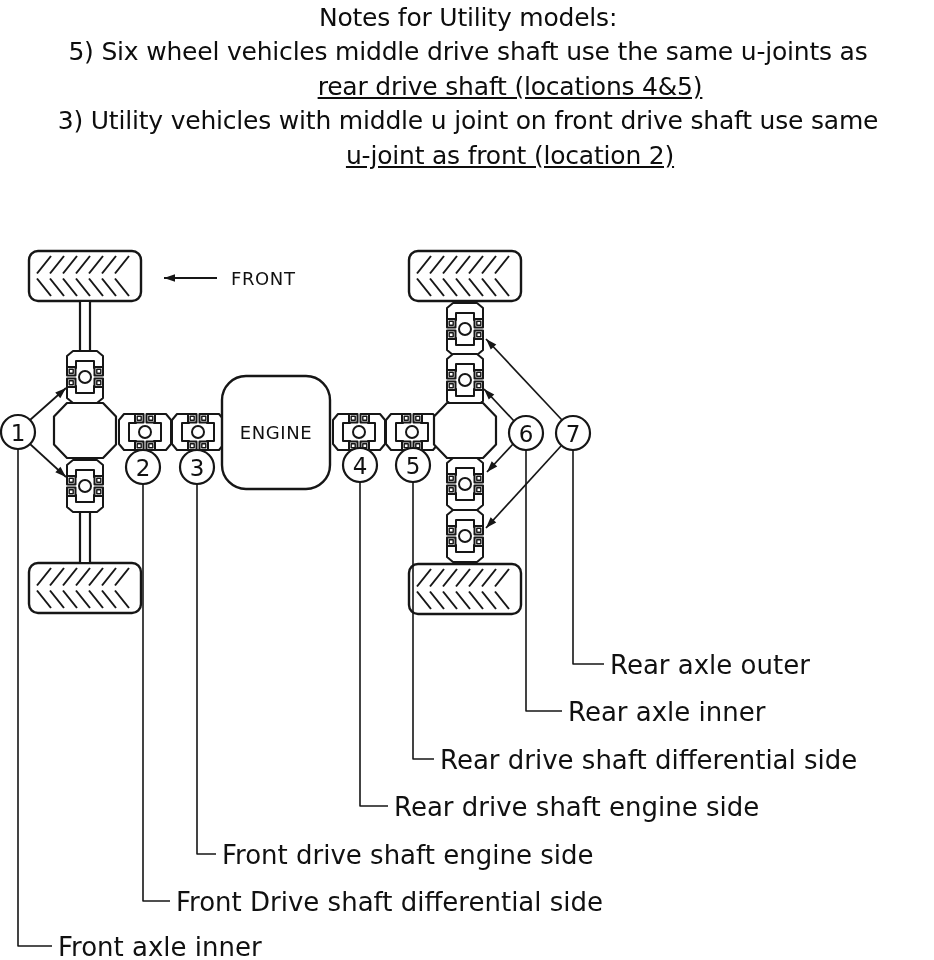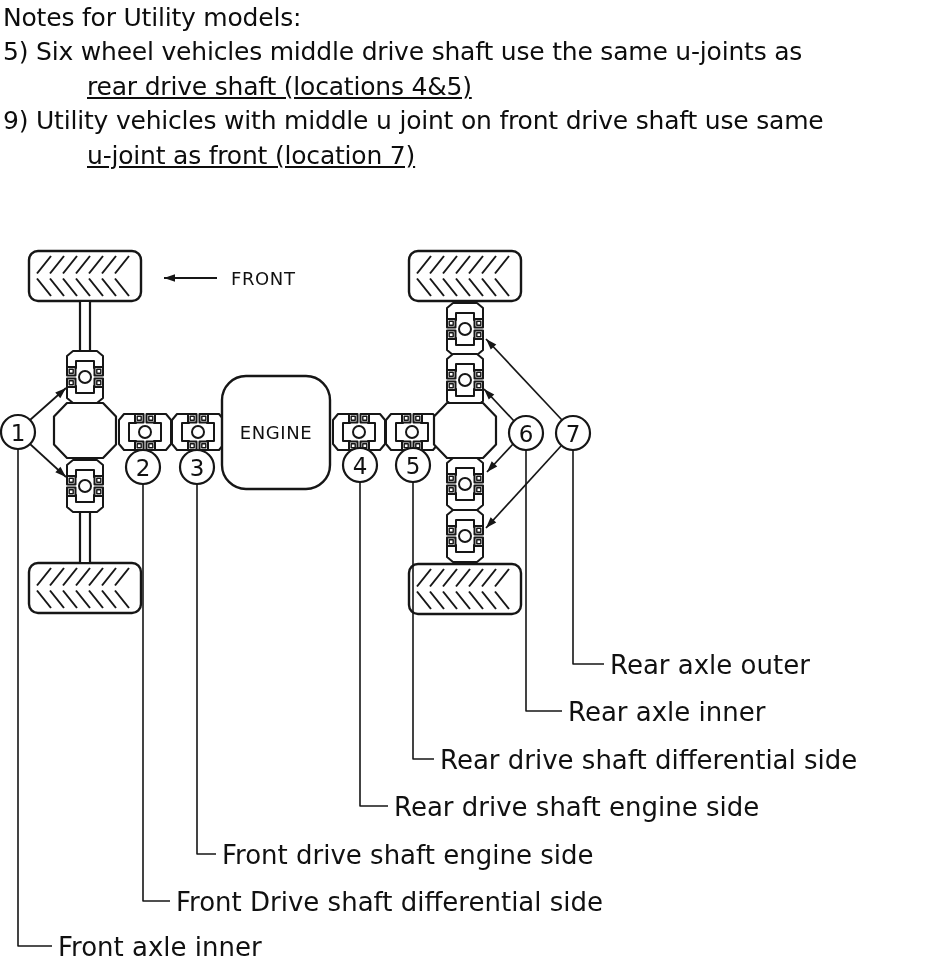--- a/index.html
+++ b/index.html
@@ -3,20 +3,21 @@
 <meta charset="utf-8">
 <style>
   html, body { margin: 0; padding: 0; background: #ffffff; }
   .page {
     position: relative;
     width: 934px;
     height: 960px;
     background: #ffffff;
     overflow: hidden;
     font-family: "DejaVu Sans", sans-serif;
+    text-align: center;
   }
   .notes {
     position: absolute;
     left: 3px;
     top: 1px;
     width: 930px;
     font-size: 25px;
     line-height: 34.4px;
     color: #0d0d0d;
     letter-spacing: -0.2px;
@@ -40,22 +41,22 @@
 </style>
 </head>
 <body>
 
 <div class="page">
 
   <div class="notes">
     <div>Notes for Utility models:</div>
     <div>5) Six wheel vehicles middle drive shaft use the same u-joints as</div>
     <div class="indent">rear drive shaft (locations 4&amp;5)</div>
-    <div>9) Utility vehicles with middle u joint on front drive shaft use same</div>
-    <div class="indent">u-joint as front (location 7)</div>
+    <div>3) Utility vehicles with middle u joint on front drive shaft use same</div>
+    <div class="indent">u-joint as front (location 2)</div>
   </div>
 
   <svg class="diagram" viewBox="0 232 934 728" fill="none" stroke="#161616" stroke-width="2.2" stroke-linejoin="round">
     <defs>
 
       <g id="wheel">
         <rect x="1" y="1" width="112" height="50" rx="9" fill="#ffffff" stroke-width="2.4"></rect>
         <g stroke-width="2">
           <line x1="9" y1="23.5" x2="23" y2="6"></line>
           <line x1="22" y1="23.5" x2="36" y2="6"></line>

